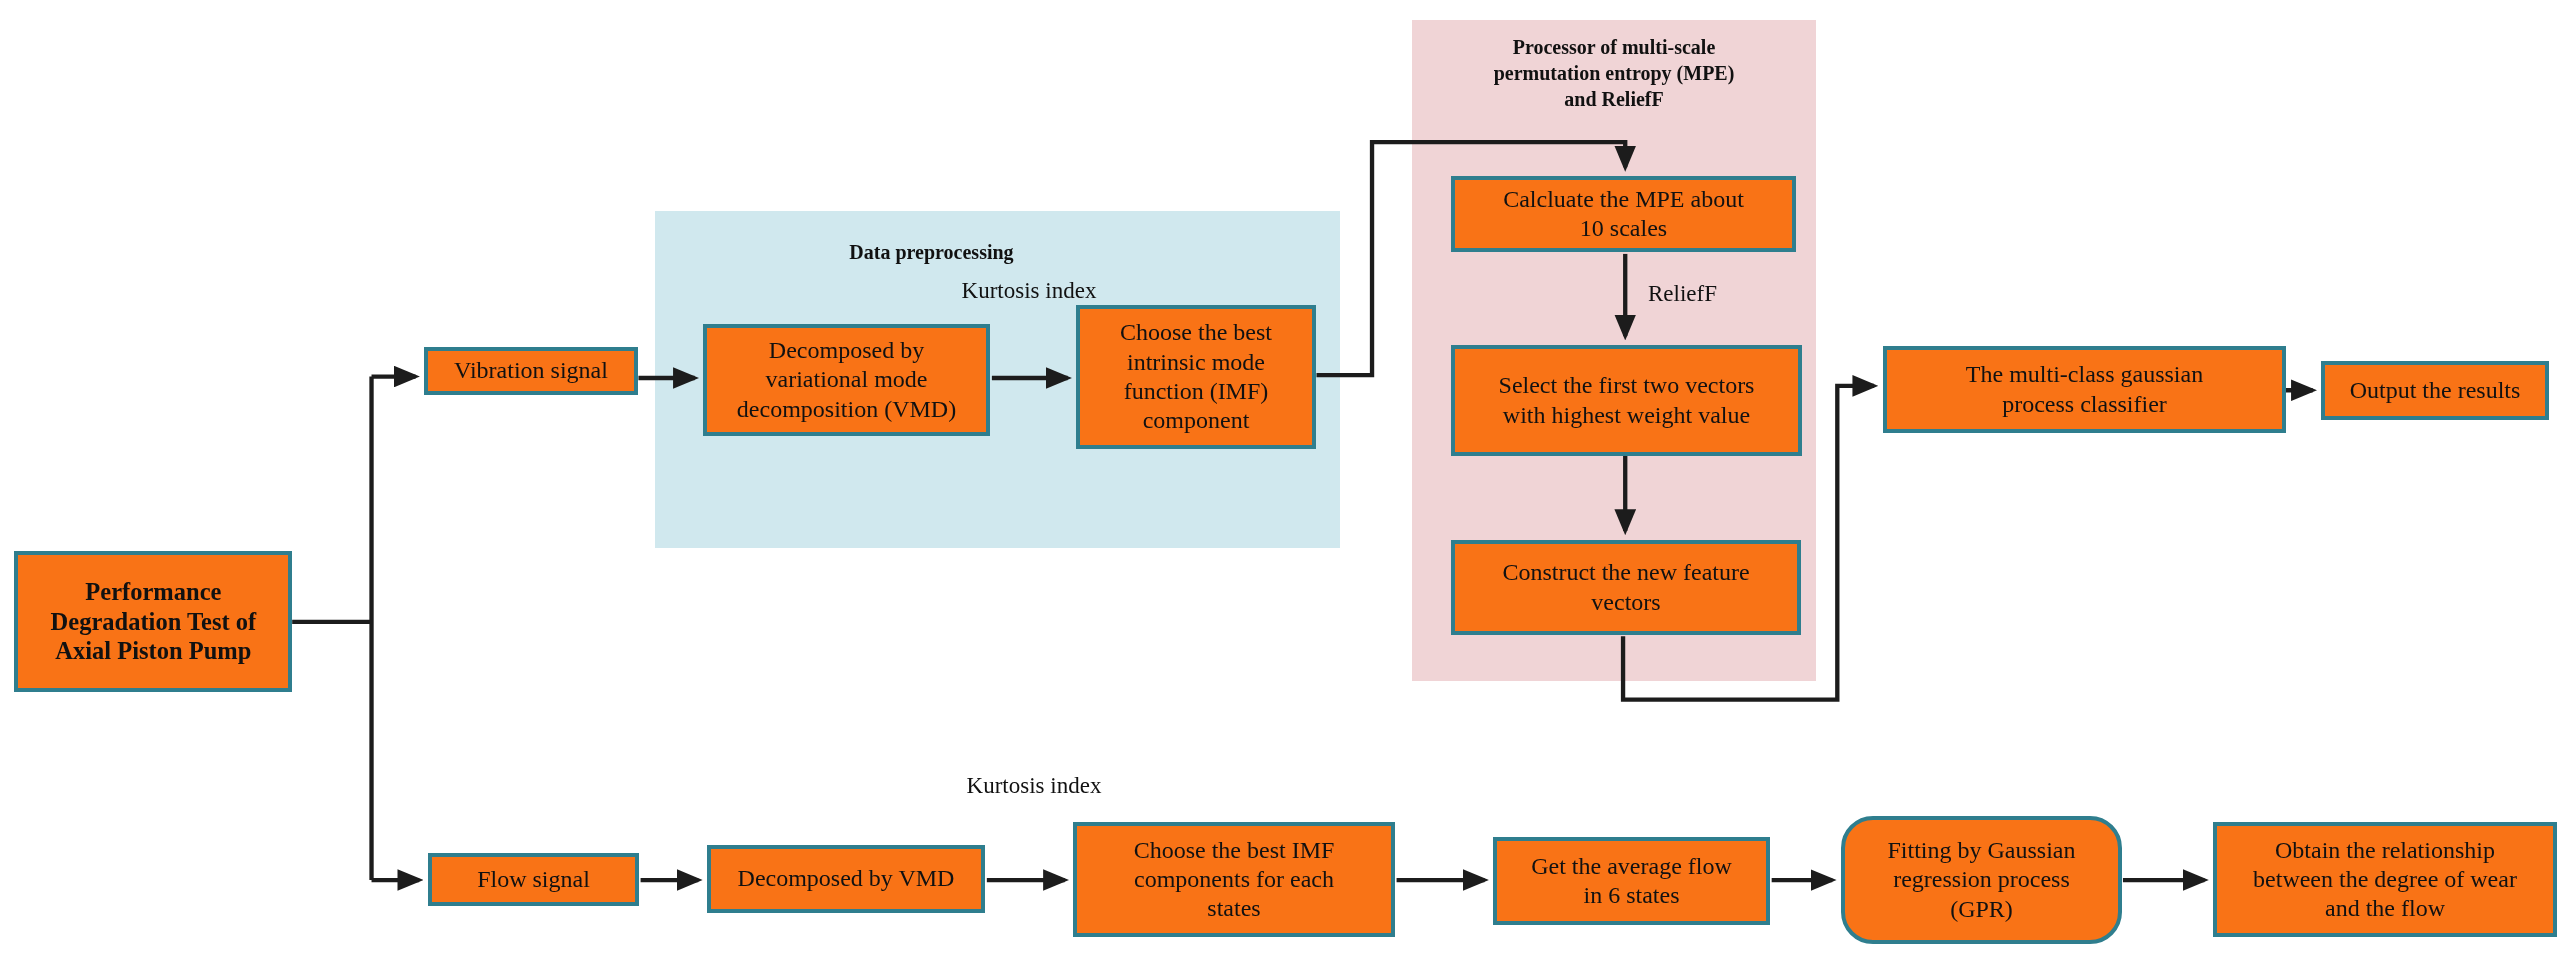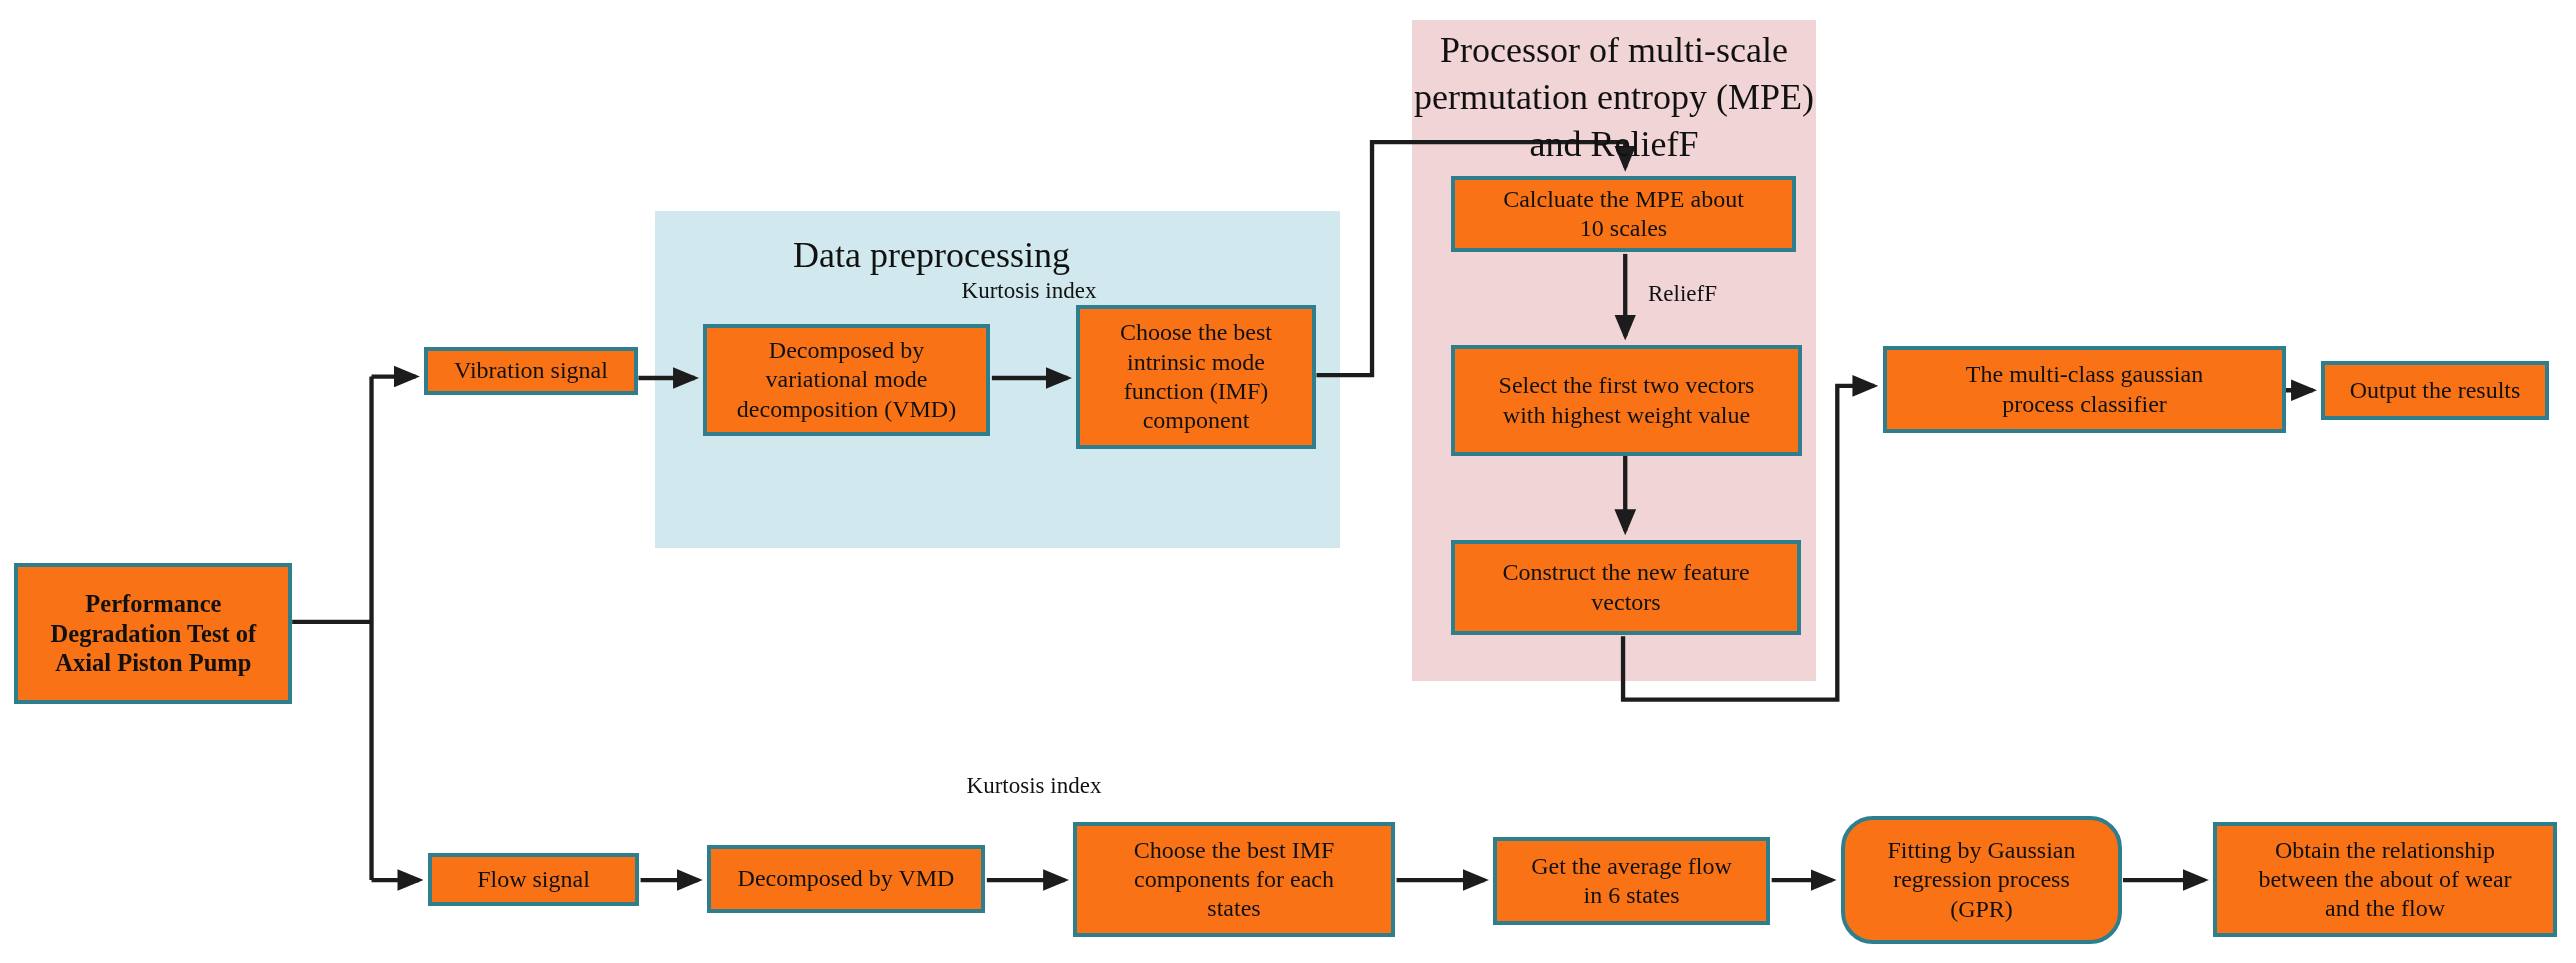--- a/index.html
+++ b/index.html
@@ -19,25 +19,25 @@
     position:absolute; z-index:2;
     box-sizing:border-box;
     border:4.3px solid #2f7e8e;
     background:#f97316;
     display:flex; align-items:center; justify-content:center;
     text-align:center;
     white-space:pre-line;
     font-size:24px; line-height:1.22;
     padding:2.9px 7.2px;
   }
-  .node.bold { font-weight:bold; font-size:24.5px;margin-top:12px; }
+  .node.bold { font-weight:bold; font-size:24.5px; }
   .group-title {
     position:absolute; z-index:2;
-    font-weight:normal; font-size:36px; line-height:1.3;
-    text-align:center; white-space:pre-line;
+    font-weight:bold; font-size:20px; line-height:1.3;
+    text-align:center; white-space:pre-line;margin-top:7px;
   }
   .flabel {
     position:absolute; z-index:2;
     font-size:23px; text-align:center; white-space:pre-line;
   }
 </style>
 </head>
 <body>
 
 <div id="canvas">
@@ -107,17 +107,17 @@
   <div class="node" style="left:707px; top:845px; width:278px; height:68px;">Decomposed by VMD</div>
   <div class="node" style="left:1073px; top:822px; width:322px; height:115px;">Choose the best  IMF
 components for each
 states</div>
   <div class="node" style="left:1493px; top:837px; width:277px; height:88px;">Get the average flow
 in 6 states</div>
   <div class="node" style="left:1841px; top:816px; width:281px; height:128px;border-radius:32px;">Fitting by Gaussian
 regression process
 (GPR)</div>
   <div class="node" style="left:2213px; top:822px; width:344px; height:115px;">Obtain the relationship
-between the about of wear
+between the degree of wear
 and the flow</div>
 
 </div>
 
 
 </body></html>

